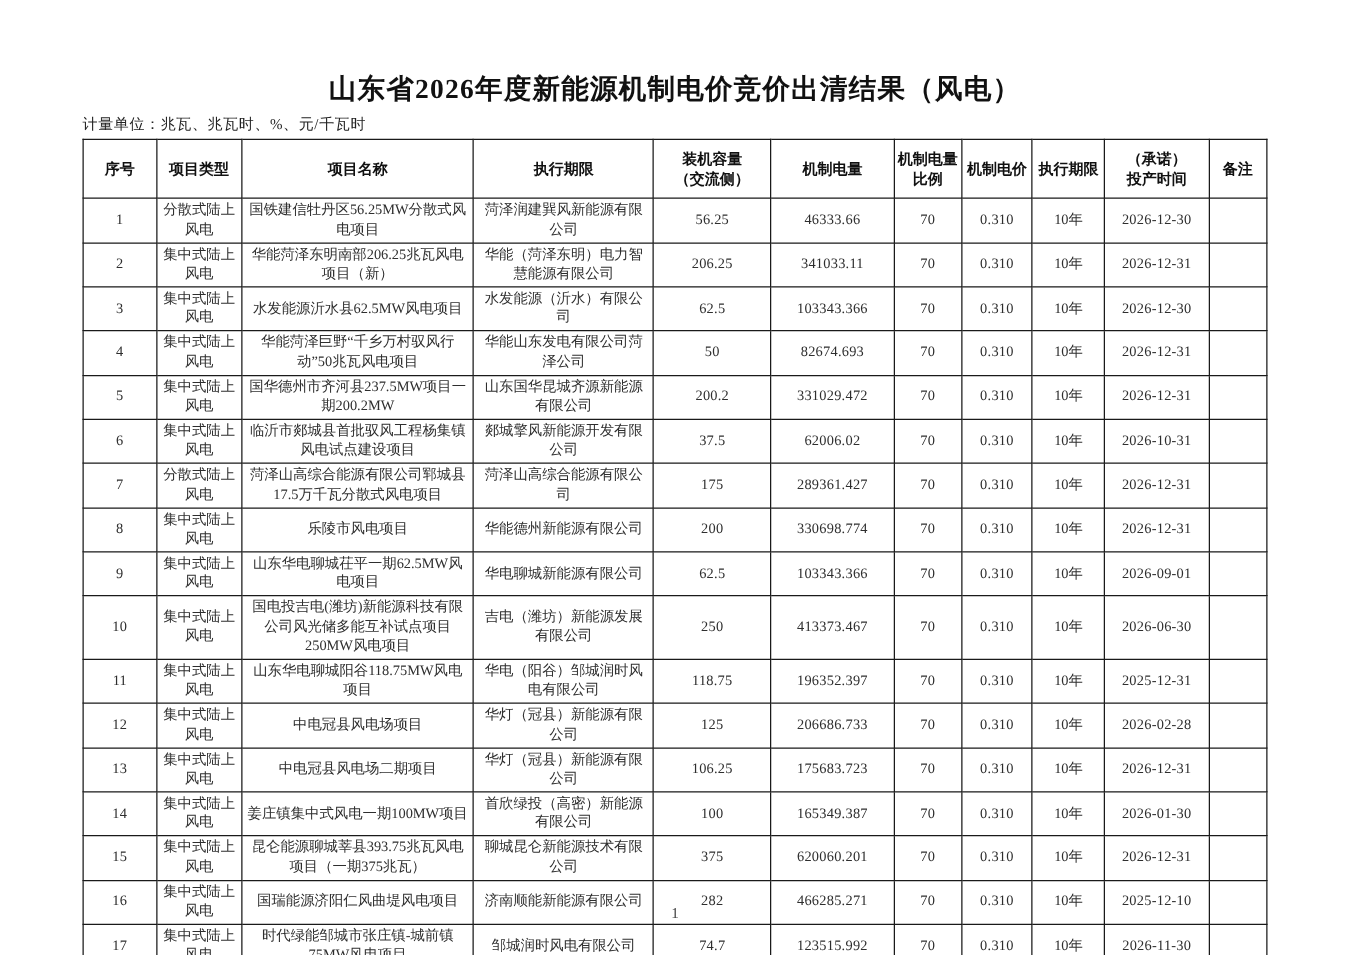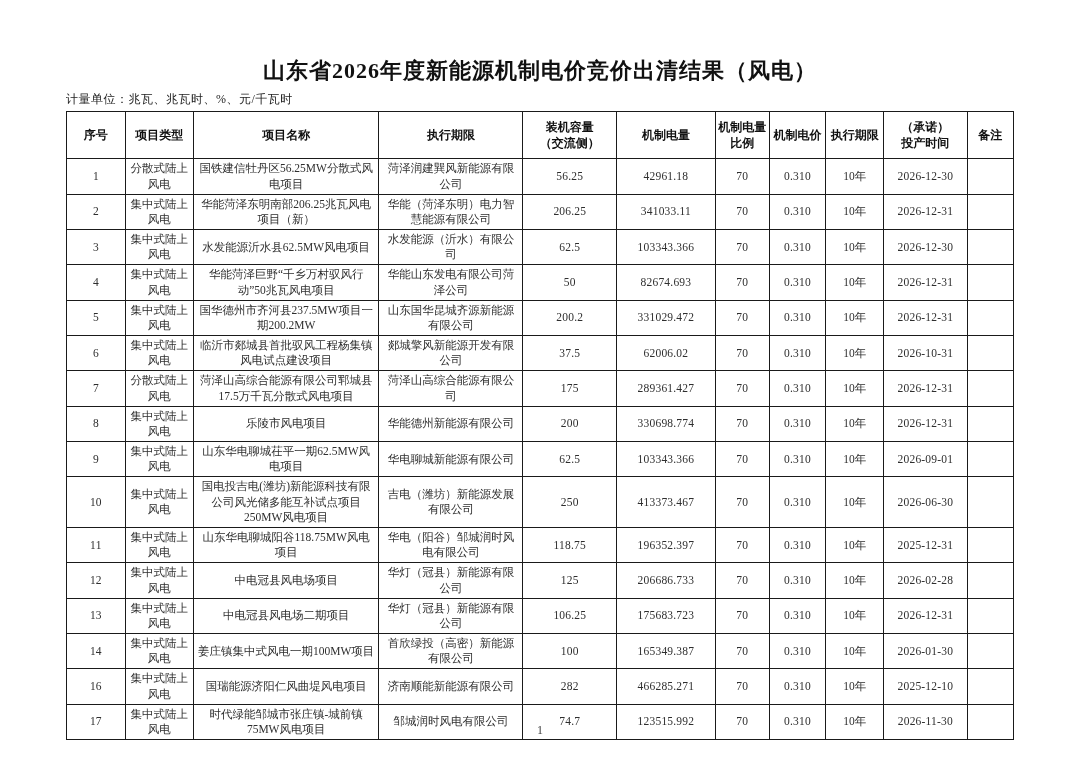--- a/index.html
+++ b/index.html
@@ -113,21 +113,21 @@
         <th>备注</th>
       </tr>
     </thead>
     <tbody>
   <tr>
     <td class="num">1</td>
     <td>分散式陆上风电</td>
     <td>国铁建信牡丹区56.25MW分散式风电项目</td>
     <td>菏泽润建巽风新能源有限公司</td>
     <td class="num">56.25</td>
-    <td class="num">42961.18</td>
+    <td class="num">46333.66</td>
     <td class="num">70</td>
     <td class="num">0.310</td>
     <td>10年</td>
     <td class="num">2026-12-30</td>
     <td></td>
   </tr>
 
   <tr>
     <td class="num">2</td>
     <td>集中式陆上风电</td>
@@ -303,20 +303,33 @@
     <td>首欣绿投（高密）新能源有限公司</td>
     <td class="num">100</td>
     <td class="num">165349.387</td>
     <td class="num">70</td>
     <td class="num">0.310</td>
     <td>10年</td>
     <td class="num">2026-01-30</td>
     <td></td>
   </tr>
 
+  <tr>
+    <td class="num">15</td>
+    <td>集中式陆上风电</td>
+    <td>昆仑能源聊城莘县393.75兆瓦风电项目（一期375兆瓦）</td>
+    <td>聊城昆仑新能源技术有限公司</td>
+    <td class="num">375</td>
+    <td class="num">620060.201</td>
+    <td class="num">70</td>
+    <td class="num">0.310</td>
+    <td>10年</td>
+    <td class="num">2026-12-31</td>
+    <td></td>
+  </tr>
 
   <tr>
     <td class="num">16</td>
     <td>集中式陆上风电</td>
     <td>国瑞能源济阳仁风曲堤风电项目</td>
     <td>济南顺能新能源有限公司</td>
     <td class="num">282</td>
     <td class="num">466285.271</td>
     <td class="num">70</td>
     <td class="num">0.310</td>

